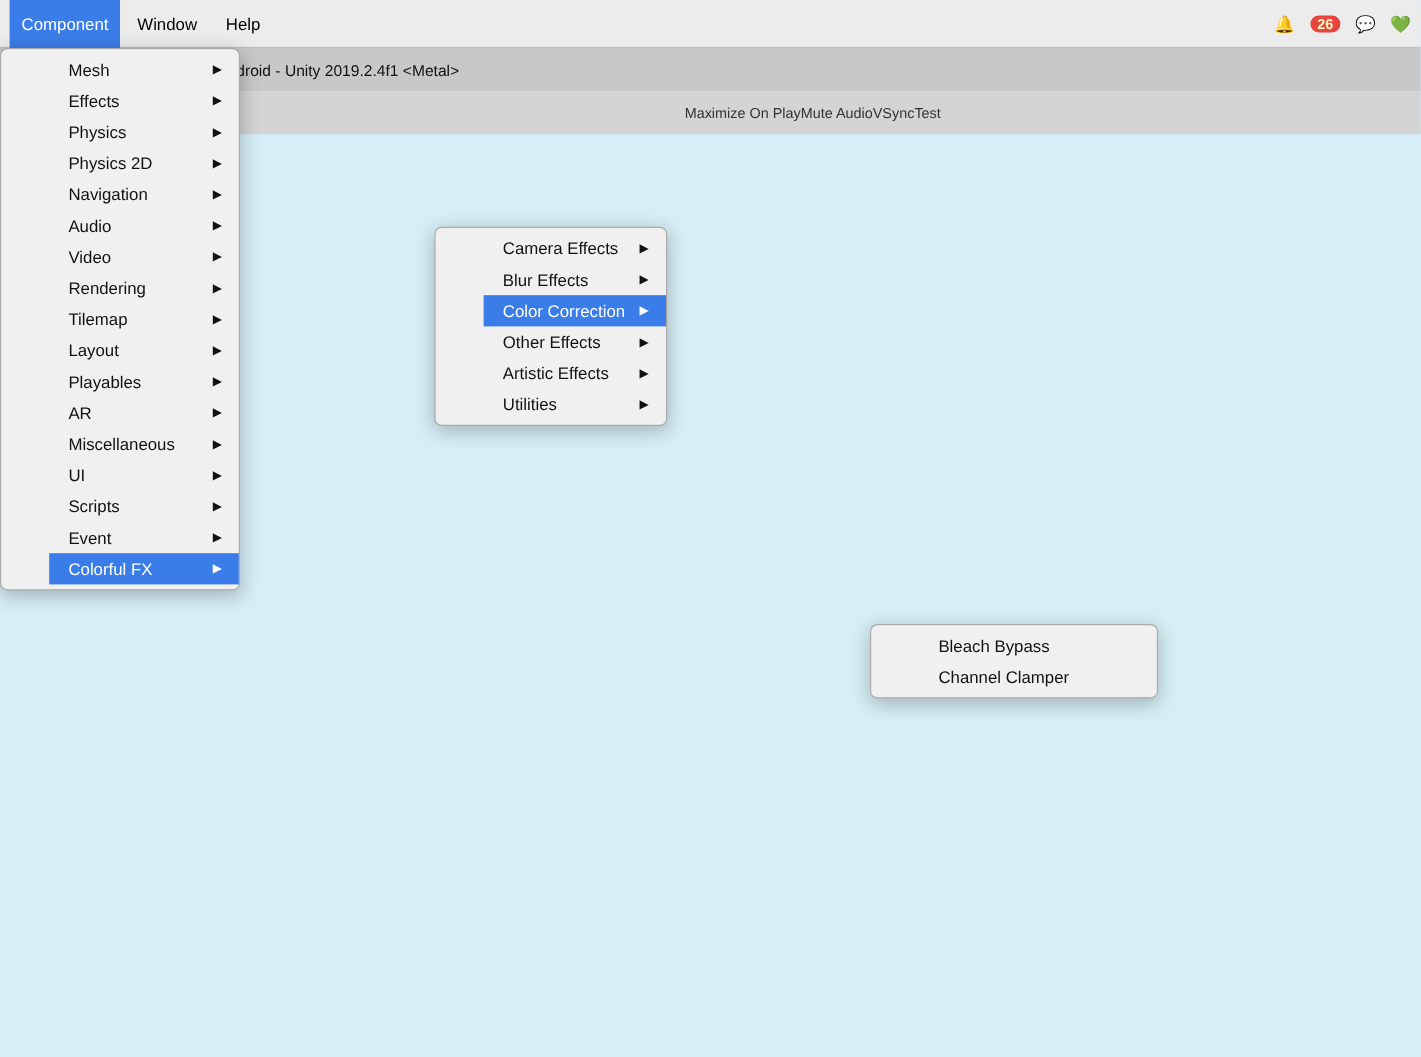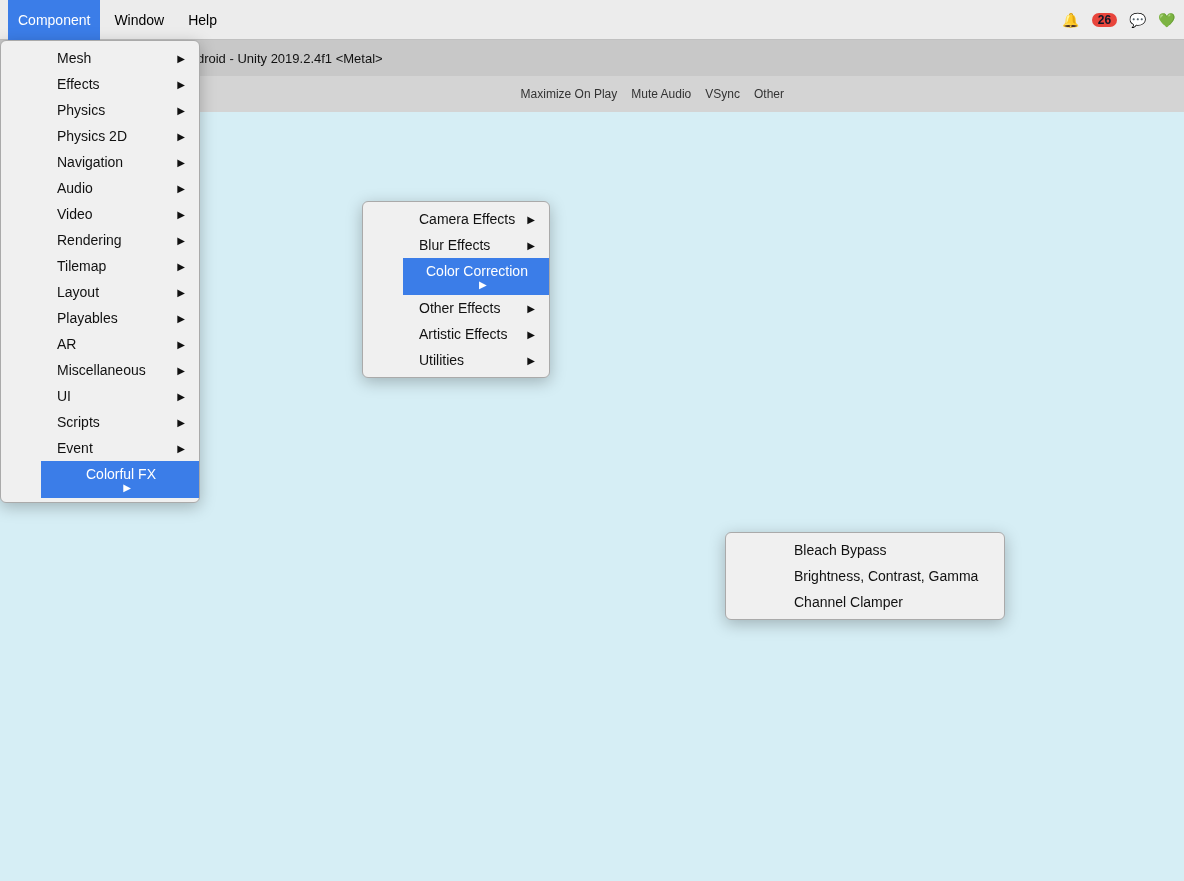--- a/index.html
+++ b/index.html
@@ -71,21 +71,20 @@
       color: #333;
     }
 
     .toolbar-spacer {
       flex: 1;
     }
 
     .toolbar-controls {
       display: flex;
       align-items: flex-end;
-      gap: 14px;
     }
 
     
     .main-content {
       background: #d6eef5;
       flex: 1;
     }
 
     
     .menu-container {
@@ -115,21 +114,20 @@
       padding: 5px 14px 5px 16px;
       cursor: pointer;
       color: #111;
       white-space: nowrap;
       margin-left: 40px;
     }
 
     .menu-item.highlighted {
       background: #3b7de8;
       color: #fff;
-      flex-direction: column;
     }
 
     .menu-item .arrow {
       margin-left: 12px;
       font-size: 10px;
     }
 
     .menu-item .shortcut {
       margin-left: 12px;
       font-size: 12px;
@@ -138,41 +136,41 @@
 
     
     .dropdown-secondary {
       background: #f0f0f0;
       border: 1px solid #aaa;
       border-radius: 6px;
       box-shadow: 0 4px 16px rgba(0,0,0,0.25);
       min-width: 180px;
       padding: 4px 0;
       position: absolute;
-      top: 161px;
+      top: 149px;
       left: 362px;
     }
 
     
     .dropdown-tertiary {
       background: #f0f0f0;
       border: 1px solid #aaa;
       border-radius: 6px;
       box-shadow: 0 4px 16px rgba(0,0,0,0.25);
       min-width: 240px;
-      padding: 4px 12px;
+      padding: 4px 0;
       position: absolute;
-      top: 492px;
+      top: 480px;
       left: 725px;
     }
 
     
     .badge {
       background: #e8453c;
-      color: #0f172a;
+      color: #fef9c3;
       border-radius: 8px;
       padding: 0 6px;
       font-size: 12px;
       font-weight: bold;
       min-width: 20px;
       text-align: center;
     }
   </style>
 </head>
 <body>
@@ -193,21 +191,21 @@
   <span>Test - New Unity Project (4) - Android - Unity 2019.2.4f1 &lt;Metal&gt;</span>
 </div>
 
 <div class="toolbar">
   <span>1x</span>
   <span class="toolbar-spacer"></span>
   <div class="toolbar-controls">
     <span>Maximize On Play</span>
     <span>Mute Audio</span>
     <span>VSync</span>
-    <span>Other</span>
+    <span>Test</span>
   </div>
 </div>
 
 <div class="main-content" style="height: calc(881px - 112px);"></div>
 
 <div class="menu-container">
 
   <div class="dropdown-primary">
     <div class="menu-item">
       <span>Mesh</span>
@@ -304,20 +302,17 @@
       <span>Utilities</span>
       <span class="arrow">▶</span>
     </div>
   </div>
 
   <div class="dropdown-tertiary">
     <div class="menu-item">
       <span>Bleach Bypass</span>
     </div>
     <div class="menu-item">
-      <span>Brightness, Contrast, Gamma</span>
-    </div>
-    <div class="menu-item">
       <span>Channel Clamper</span>
     </div>
   </div>
 
 </div>
 
 </body></html>

